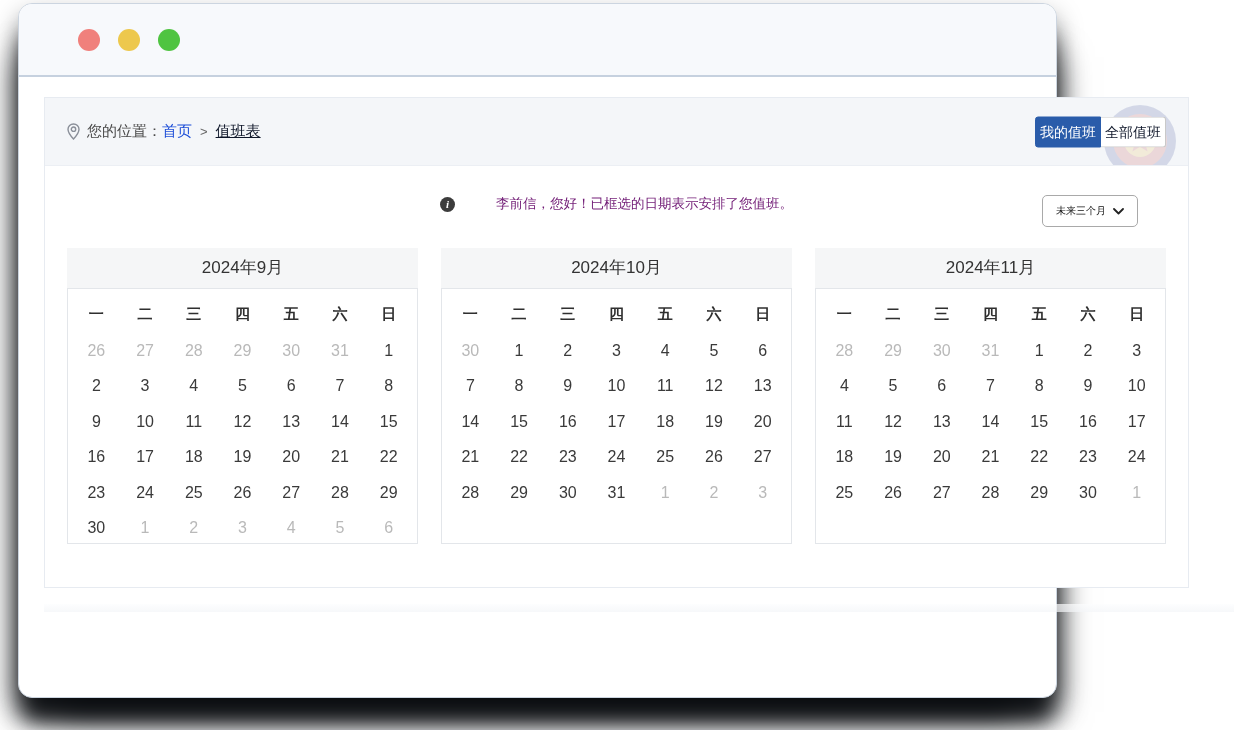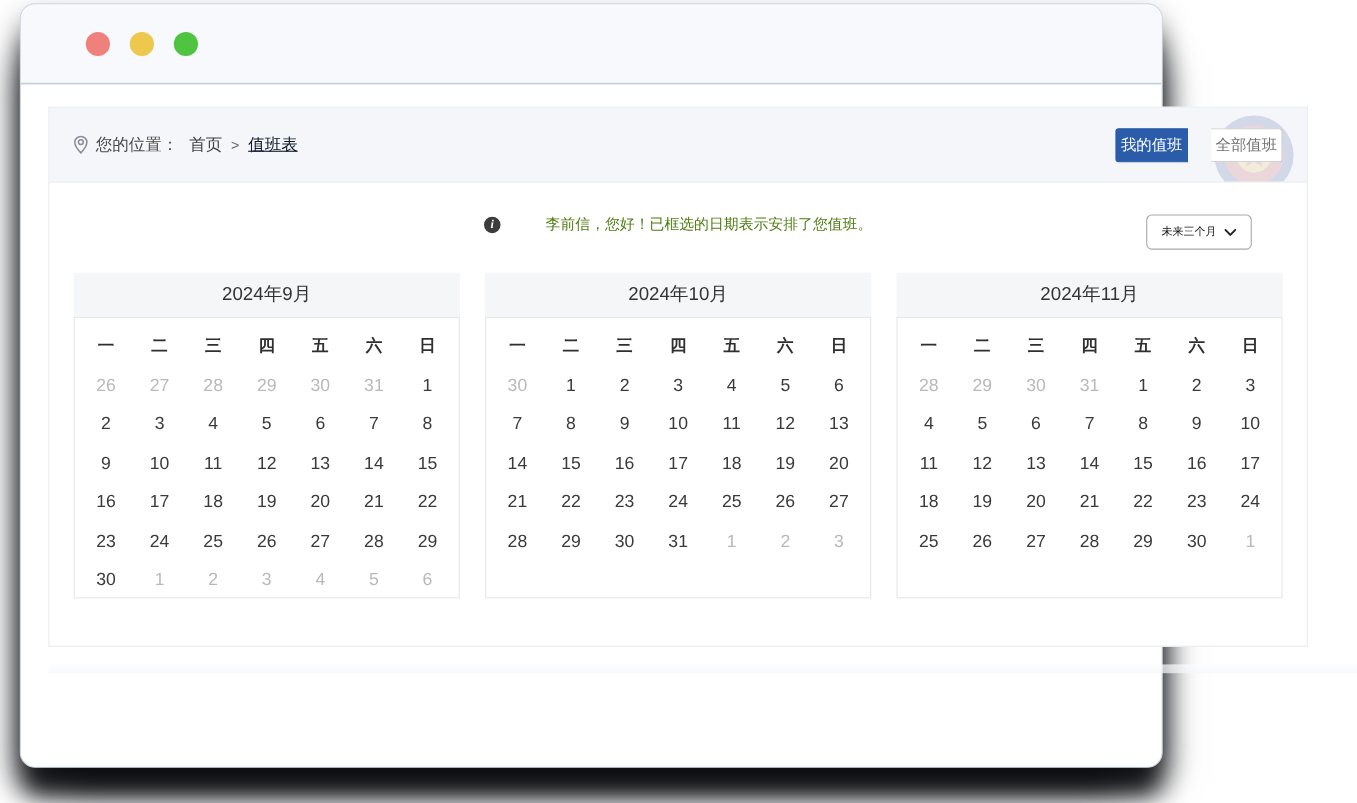--- a/index.html
+++ b/index.html
@@ -47,51 +47,50 @@
     position: relative;
     height: 68px;
     background: #f4f6f9;
     border-bottom: 1px solid #eceff4;
     display: flex; align-items: center;
     padding: 0 22px;
     overflow: hidden;
   }
   .crumb { display: flex; align-items: center; font-size: 15px; color: #4a4a4a; z-index: 1; }
   .pin-icon { margin-right: 7px; display: inline-flex; }
-  .crumb .home { margin-left: 10px; color: #404040; cursor: pointer; text-align: center; }
+  .crumb .home { color: #1d4ed8; cursor: pointer; text-align: center; }
   .crumb .sep { margin: 0 8px; color: #666; font-size: 13px; }
   .crumb .cur { color: #0f172a; text-decoration: underline; }
 
   .emblem { position: absolute; right: 10px; top: 5px; opacity: 0.16; z-index: 0; }
 
   .seg-group { position: absolute; right: 22px; top: 50%; transform: translateY(-50%); display: flex; z-index: 2; }
   .btn { height: 31px; line-height: 29px; font-size: 14px; padding: 0 4px; cursor: pointer; white-space: nowrap; }
   .btn-primary {
     background: #2a5caa; color: #ffffff;
     border: 1px solid #2a5caa;
     border-radius: 3px 0 0 3px;
   }
   .btn-secondary {
-    background: #ffffff; color: #737373;
+    background: #ffffff; color: #0f172a;
     border: 1px solid #c9c9c9; border-left: none;
     border-radius: 0 3px 3px 0;
-    margin-left: 21px;
   }
 
   
   .panel-body { position: relative; padding: 28px 22px 0 22px; }
   .notice-row { display: flex; justify-content: center; align-items: center; gap: 7px; height: 20px; }
   .info-icon {
     width: 15px; height: 15px; border-radius: 50%;
     background: #3c3c3c; color: #fff;
     font-size: 11px; font-weight: bold; font-family: "Liberation Serif", serif;
     display: inline-flex; align-items: center; justify-content: center;
     font-style: italic;
   }
-  .notice-text { font-size: 13.5px; color: #4d7c0f; margin-left: 34px; }
+  .notice-text { font-size: 13.5px; color: #701a75; margin-left: 34px; }
   .range-select {
     position: absolute; right: 50px; top: 29px;
     min-width: 96px; height: 32px;
     background: #fff;
     border: 1px solid #a9a9a9; border-radius: 5px;
     display: flex; align-items: center; justify-content: center; gap: 7px;
     font-size: 10px; color: #111;
     padding: 0 10px; cursor: pointer;
   }
 

